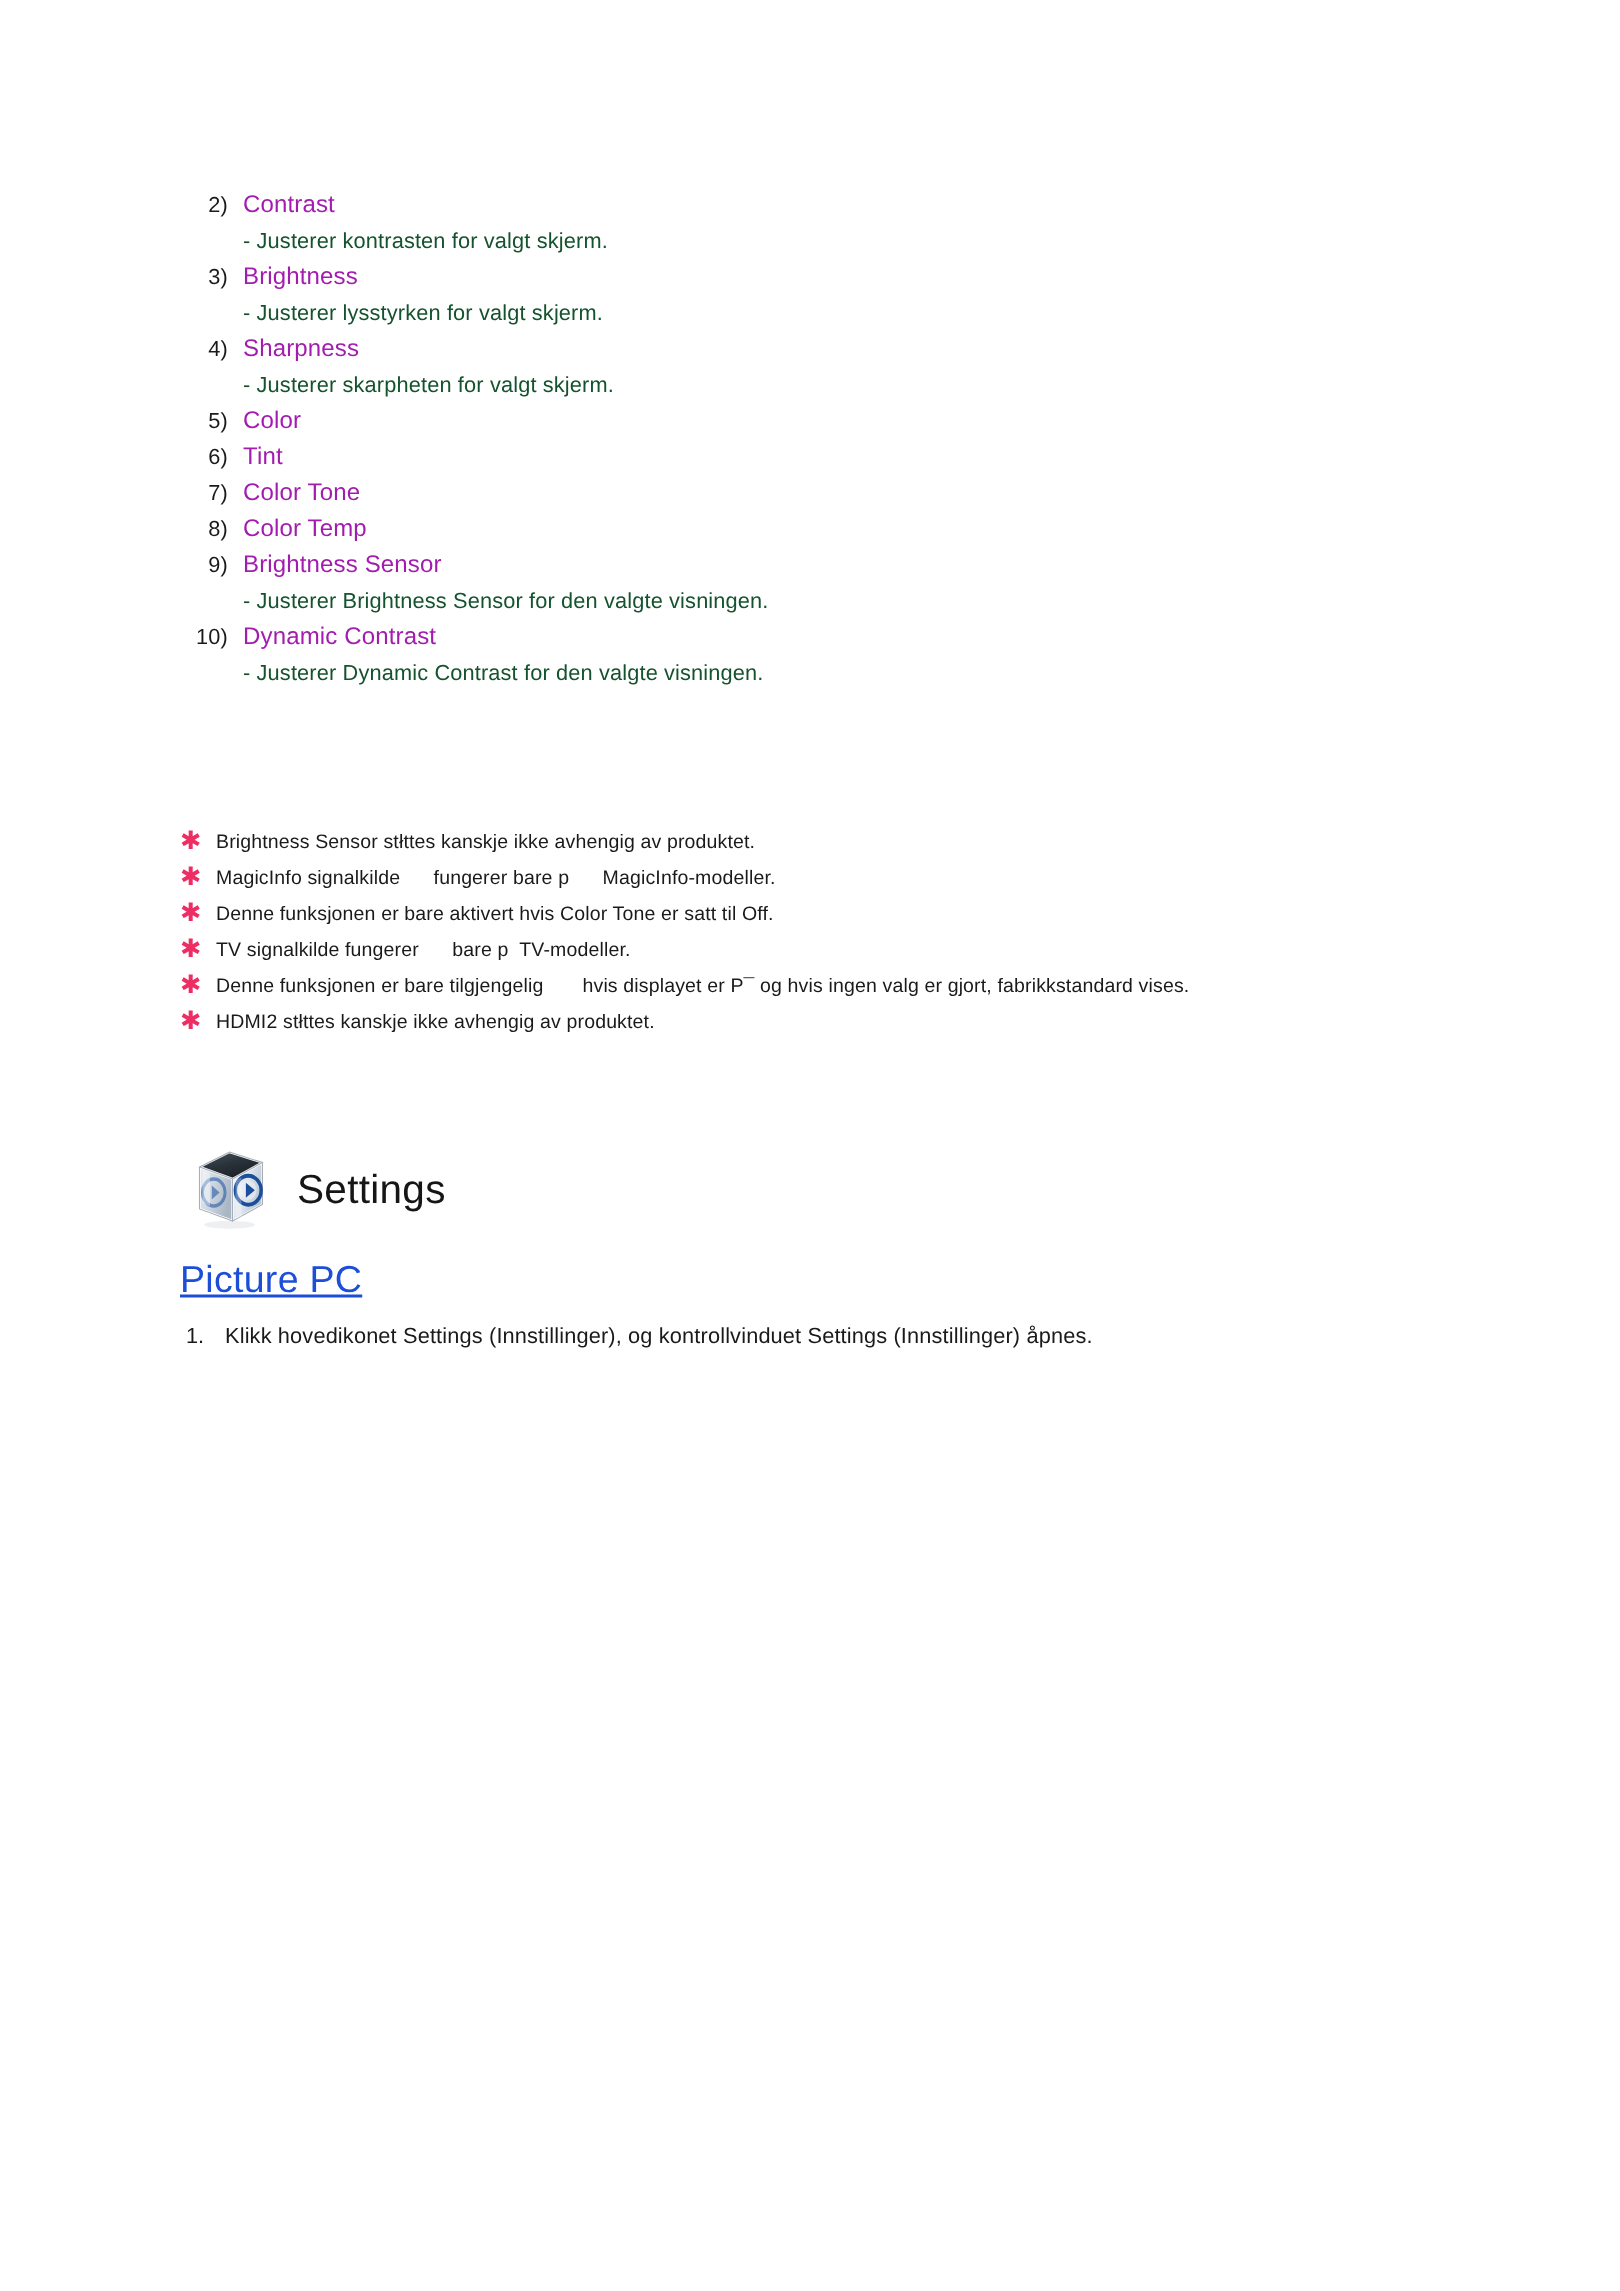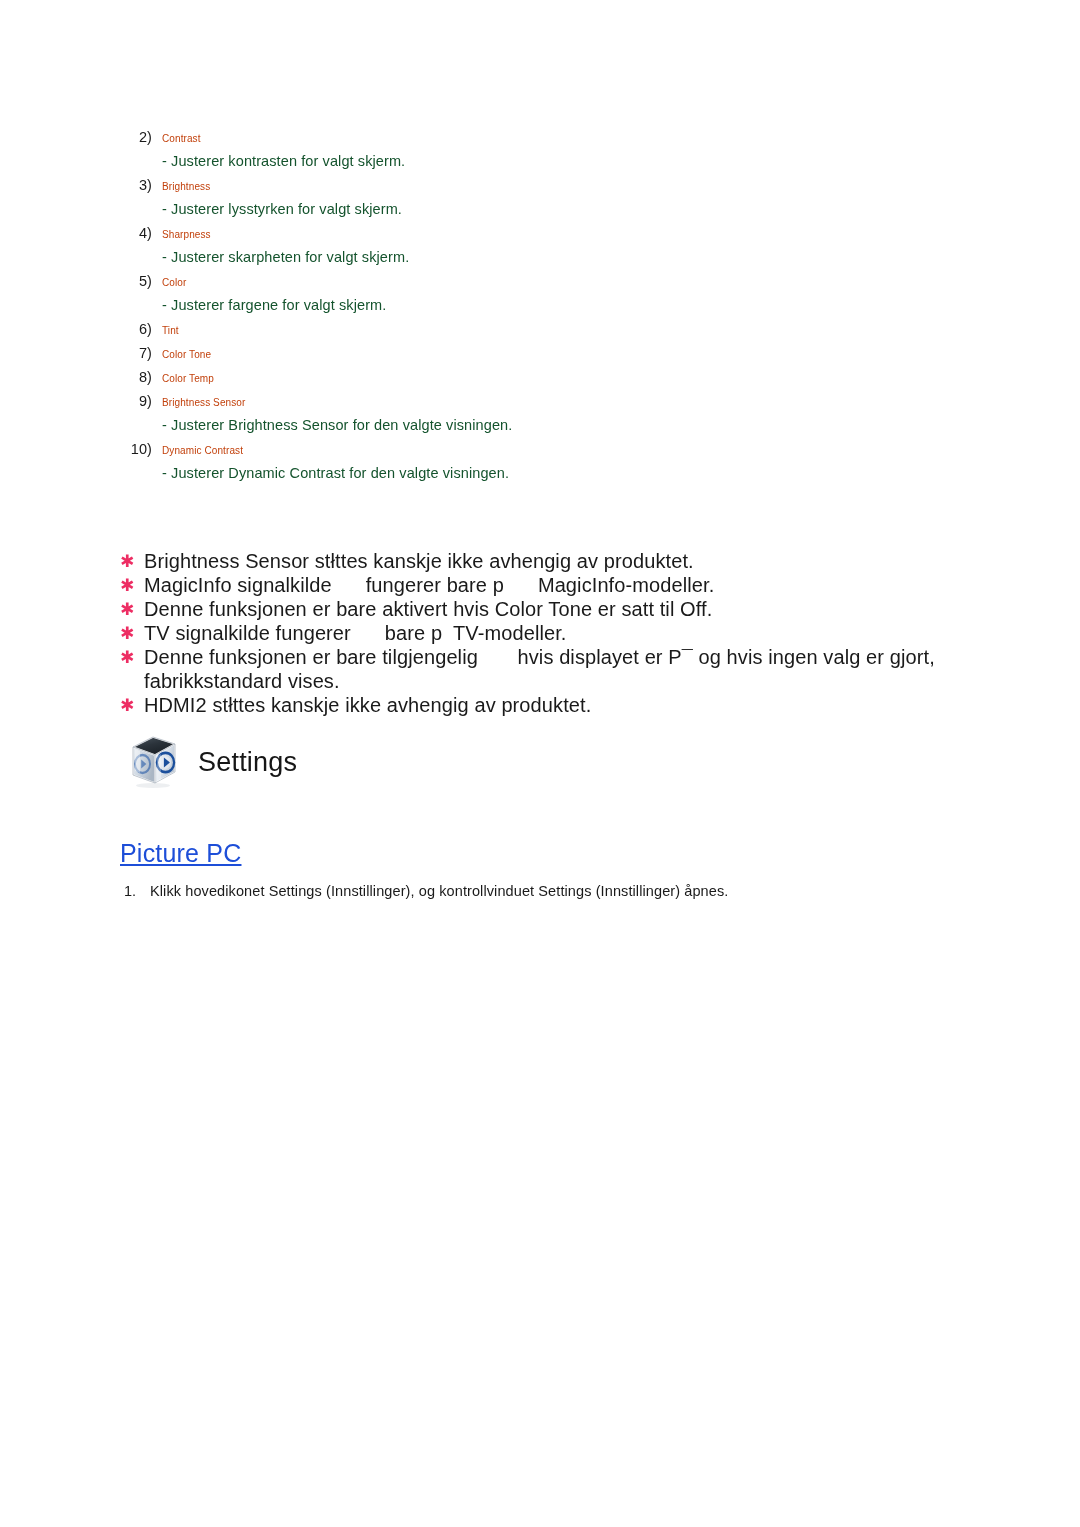--- a/index.html
+++ b/index.html
@@ -44,23 +44,23 @@
     width: 32px;
     min-width: 32px;
     text-align: right;
     font-size: 14.5px;
     line-height: 24px;
     color: #1a1a1a;
     letter-spacing: 0.1px;
   }
   .num-label {
     padding-left: 10px;
-    font-size: 10px;
-    line-height: 24px;
-    color: #c2410c;
+    font-size: 16px;
+    line-height: 24px;
+    color: #a21caf;
     letter-spacing: 0.1px;
     white-space: pre;
   }
   .num-desc {
     height: 24px;
     padding-left: 42px;
     font-size: 14.5px;
     line-height: 24px;
     color: #14532d;
     letter-spacing: 0.1px;
@@ -84,33 +84,33 @@
     min-width: 22px;
     color: #ed2d63;
     font-size: 17px;
     line-height: 24px;
     font-weight: 700;
     text-align: left;
     font-family: "DejaVu Sans", sans-serif;
   }
   .note-text {
     flex: 1;
-    font-size: 20px;
+    font-size: 13px;
     line-height: 24px;
     color: #1a1a1a;
     letter-spacing: 0.1px;
     white-space: pre-wrap;
     padding-left: 2px;
   }
 
   
   .settings-block {
     position: absolute;
     left: 120px;
-    top: 732px;
+    top: 763px;
     display: flex;
     align-items: center;
     height: 60px;
   }
   .cube-icon {
     width: 62px;
     height: 58px;
     position: relative;
     flex: 0 0 auto;
   }
@@ -189,21 +189,20 @@
         <span class="num-label">Sharpness</span>
       </div>
       <div class="num-desc">- Justerer skarpheten for valgt skjerm.</div>
     </div>
 
     <div class="num-item">
       <div class="num-row">
         <span class="num-marker">5)</span>
         <span class="num-label">Color</span>
       </div>
-      <div class="num-desc">- Justerer fargene for valgt skjerm.</div>
     </div>
 
     <div class="num-item">
       <div class="num-row">
         <span class="num-marker">6)</span>
         <span class="num-label">Tint</span>
       </div>
     </div>
 
     <div class="num-item">

